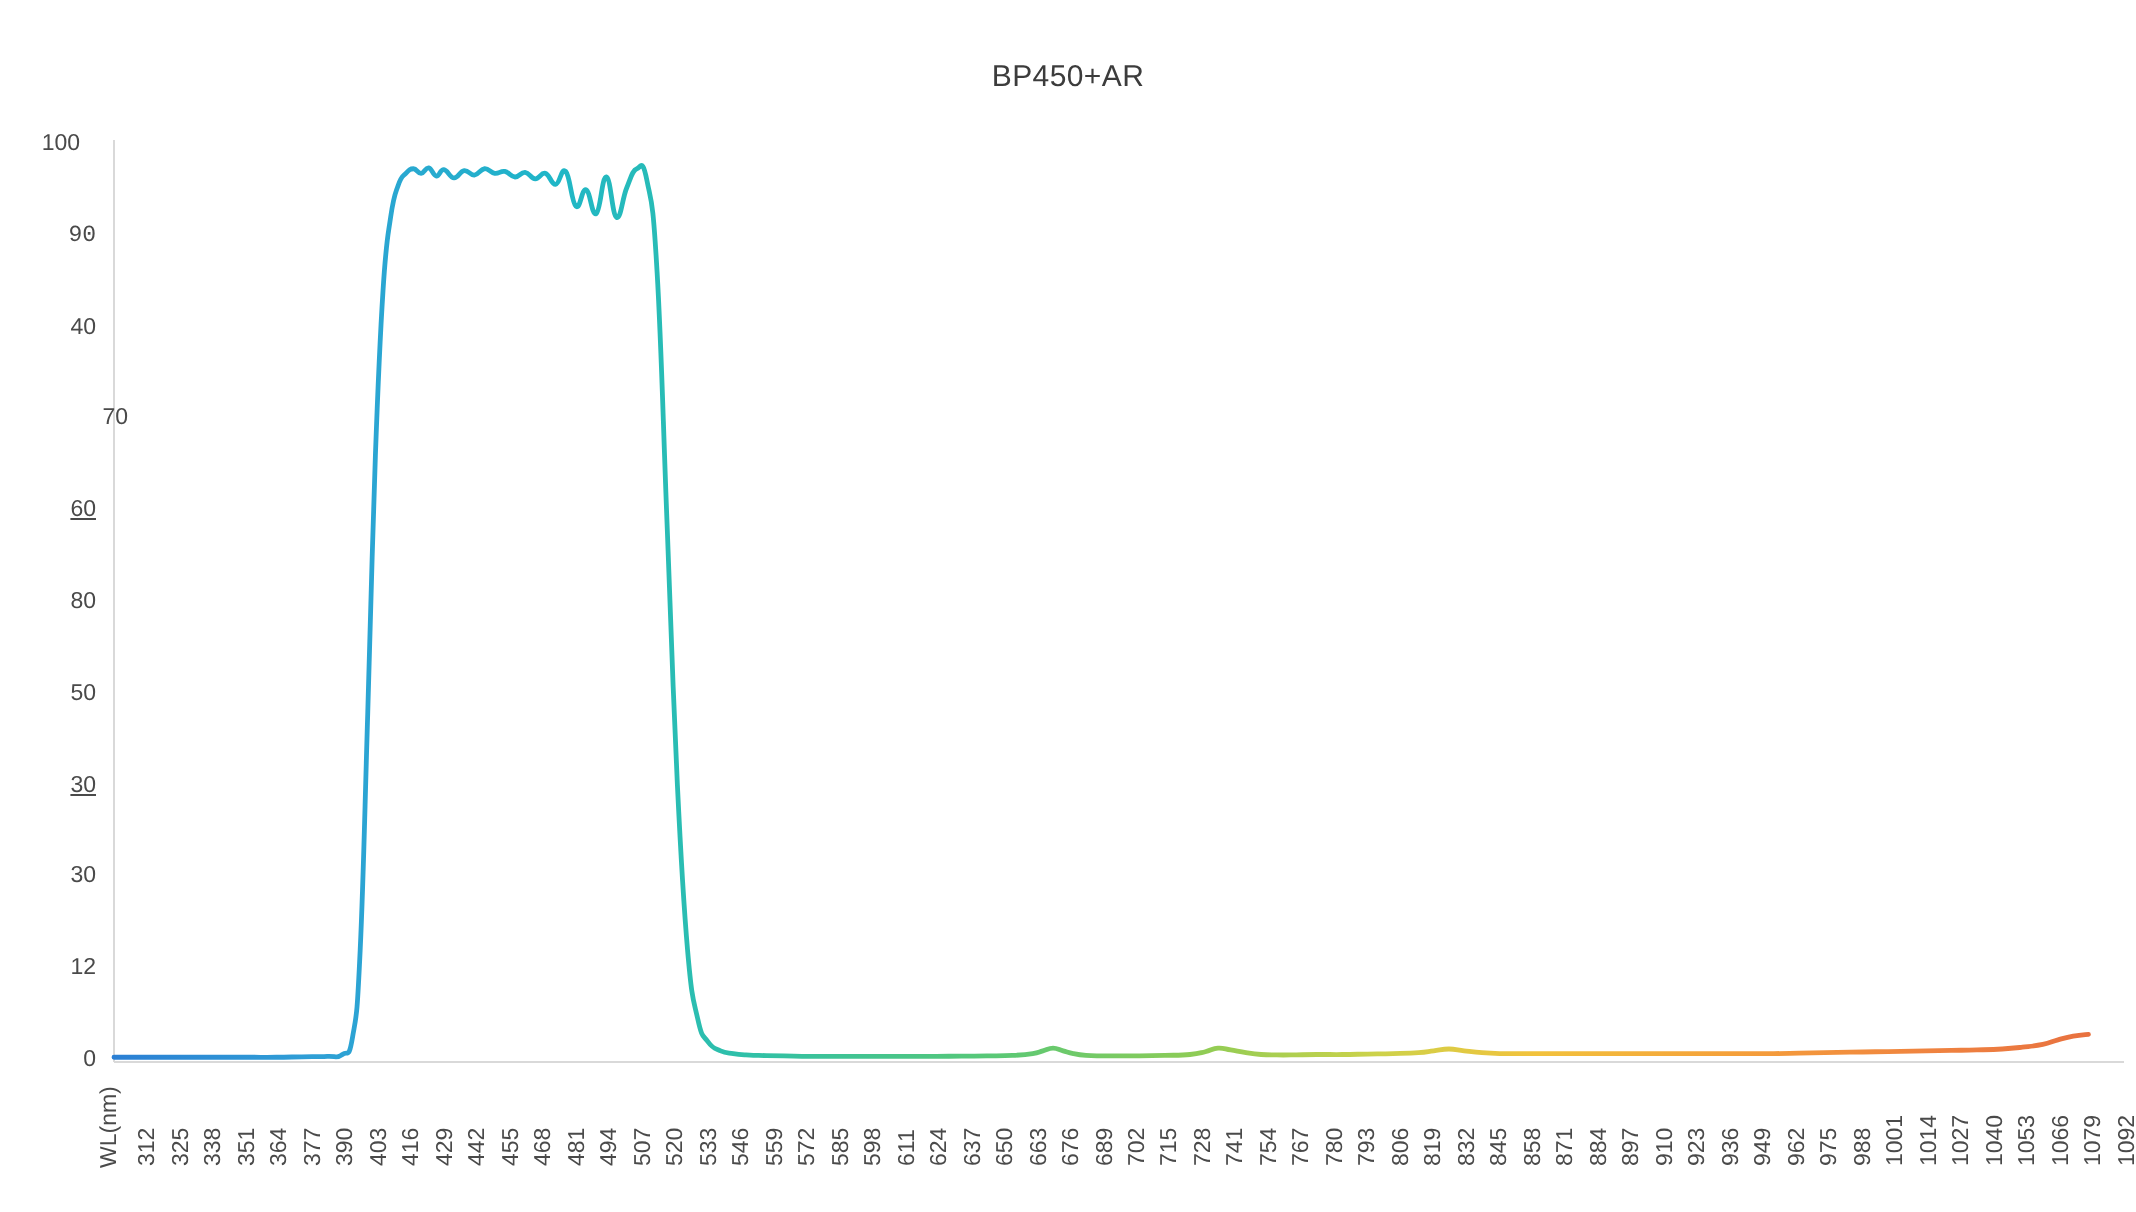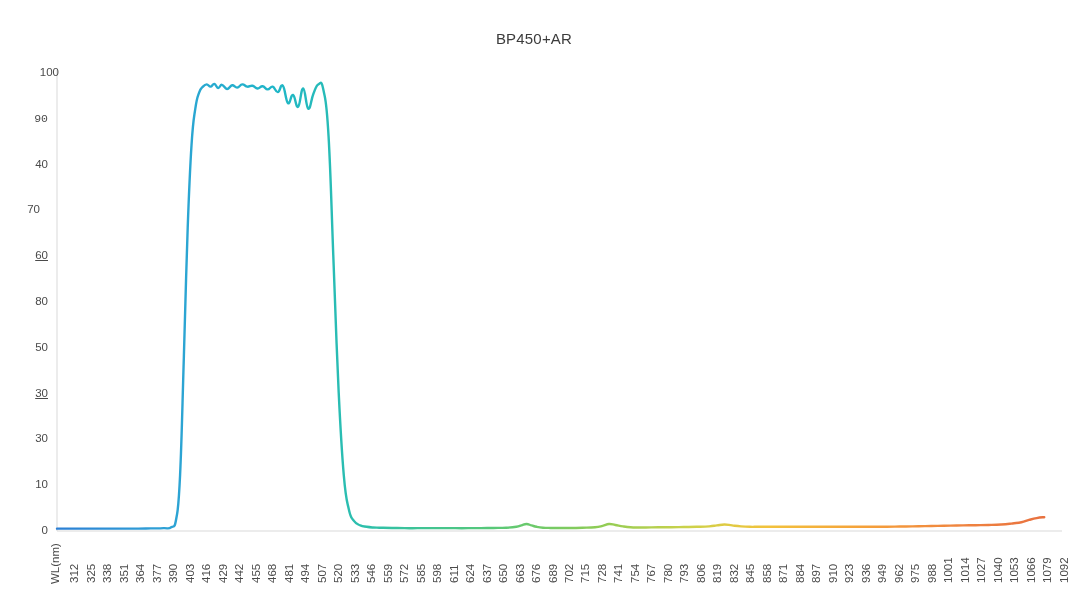--- a/index.html
+++ b/index.html
@@ -93,30 +93,30 @@
     </defs>
     <g>
       <line id="y-axis-line" x1="57" y1="70" x2="57" y2="531" stroke="#d9d9d9" stroke-width="1"></line>
       <line id="x-axis-line" x1="57" y1="531" x2="1062" y2="531" stroke="#d9d9d9" stroke-width="1"></line>
     </g>
     <path id="series-path" fill="none" stroke="url(#lineGrad)" stroke-width="2.4" stroke-linejoin="round" stroke-linecap="round" d="M 57.00 528.63 C 58.67 528.63, 60.71 528.63, 64.61 528.63 C 68.52 528.63, 69.74 528.63, 74.77 528.63 C 79.79 528.63, 81.87 528.63, 87.45 528.63 C 93.04 528.63, 94.56 528.63, 100.14 528.63 C 105.73 528.63, 107.25 528.63, 112.83 528.63 C 118.42 528.63, 119.94 528.63, 125.52 528.63 C 131.11 528.63, 132.63 528.68, 138.21 528.63 C 143.80 528.58, 145.32 528.50, 150.90 528.40 C 156.48 528.30, 159.12 528.42, 163.59 528.17 C 168.06 527.92, 168.41 529.37, 171.20 527.25 C 174.00 525.14, 174.33 530.04, 176.28 518.55 C 178.23 507.06, 178.41 510.81, 180.09 475.04 C 181.76 439.27, 182.22 410.37, 183.89 355.96 C 185.57 301.55, 186.03 274.07, 187.70 227.72 C 189.38 181.37, 189.83 171.48, 191.51 145.28 C 193.18 119.08, 193.64 120.23, 195.31 108.64 C 196.99 97.05, 197.45 97.45, 199.12 92.61 C 200.80 87.77, 201.25 88.47, 202.93 86.66 C 204.60 84.84, 205.06 84.37, 206.73 84.37 C 208.41 84.37, 208.87 86.76, 210.54 86.66 C 212.22 86.56, 212.67 83.61, 214.35 83.91 C 216.02 84.21, 216.48 87.83, 218.16 88.03 C 219.83 88.23, 220.01 84.62, 221.96 84.82 C 223.92 85.03, 224.80 88.85, 227.04 88.95 C 229.27 89.05, 229.88 85.58, 232.11 85.28 C 234.35 84.98, 234.96 87.77, 237.19 87.57 C 239.42 87.37, 240.03 84.57, 242.27 84.37 C 244.50 84.16, 245.11 86.35, 247.34 86.66 C 249.57 86.96, 250.18 85.34, 252.42 85.74 C 254.65 86.14, 255.26 88.39, 257.49 88.49 C 259.73 88.59, 260.33 86.00, 262.57 86.20 C 264.80 86.40, 265.41 89.30, 267.64 89.40 C 269.88 89.50, 270.49 86.05, 272.72 86.66 C 274.95 87.26, 275.56 92.35, 277.80 92.15 C 280.03 91.95, 280.64 83.32, 282.87 85.74 C 285.10 88.16, 285.71 101.13, 287.95 103.14 C 290.18 105.16, 290.79 94.09, 293.02 94.90 C 295.26 95.71, 295.87 108.22, 298.10 106.81 C 300.33 105.40, 300.94 88.08, 303.17 88.49 C 305.41 88.89, 306.02 107.43, 308.25 108.64 C 310.48 109.85, 311.09 99.32, 313.33 93.98 C 315.56 88.64, 316.17 85.17, 318.40 84.37 C 320.63 83.56, 321.24 78.93, 323.48 90.32 C 325.71 101.71, 326.32 97.83, 328.55 136.12 C 330.79 174.41, 331.40 207.93, 333.63 264.36 C 335.86 320.79, 336.47 346.25, 338.70 392.60 C 340.94 438.95, 341.55 449.35, 343.78 475.04 C 346.01 500.73, 346.62 499.31, 348.86 509.39 C 351.09 519.47, 351.42 517.31, 353.93 520.84 C 356.44 524.37, 357.48 524.11, 360.28 525.42 C 363.07 526.73, 363.83 526.34, 366.62 526.79 C 369.41 527.25, 370.17 527.28, 372.97 527.48 C 375.76 527.68, 375.12 527.61, 379.31 527.71 C 383.50 527.81, 386.42 527.84, 392.00 527.94 C 397.58 528.04, 399.11 528.12, 404.69 528.17 C 410.27 528.22, 411.80 528.17, 417.38 528.17 C 422.96 528.17, 424.48 528.17, 430.07 528.17 C 435.65 528.17, 437.17 528.17, 442.76 528.17 C 448.34 528.17, 449.86 528.17, 455.45 528.17 C 461.03 528.17, 462.55 528.19, 468.14 528.17 C 473.72 528.15, 475.24 528.13, 480.83 528.08 C 486.41 528.03, 487.93 528.02, 493.52 527.94 C 499.10 527.86, 501.18 527.96, 506.20 527.71 C 511.23 527.46, 513.01 527.30, 516.36 526.79 C 519.71 526.29, 519.20 526.02, 521.43 525.42 C 523.67 524.82, 524.27 524.05, 526.51 524.05 C 528.74 524.05, 529.35 524.82, 531.58 525.42 C 533.82 526.02, 534.15 526.29, 536.66 526.79 C 539.17 527.30, 539.93 527.46, 543.00 527.71 C 546.07 527.96, 547.55 527.89, 550.62 527.94 C 553.69 527.99, 552.77 527.94, 556.96 527.94 C 561.15 527.94, 564.07 527.99, 569.65 527.94 C 575.23 527.89, 576.76 527.86, 582.34 527.71 C 587.92 527.56, 590.56 527.66, 595.03 527.25 C 599.50 526.85, 599.57 526.58, 602.64 525.88 C 605.71 525.17, 606.20 524.25, 608.99 524.05 C 611.78 523.84, 612.26 524.46, 615.33 524.96 C 618.40 525.47, 619.60 525.83, 622.95 526.34 C 626.30 526.84, 627.21 527.00, 630.56 527.25 C 633.91 527.50, 634.82 527.43, 638.17 527.48 C 641.52 527.53, 641.32 527.53, 645.79 527.48 C 650.25 527.43, 652.89 527.30, 658.48 527.25 C 664.06 527.20, 665.58 527.30, 671.17 527.25 C 676.75 527.20, 678.27 527.12, 683.86 527.02 C 689.44 526.92, 690.96 526.95, 696.55 526.79 C 702.13 526.64, 704.77 526.64, 709.23 526.34 C 713.70 526.03, 713.50 525.82, 716.85 525.42 C 720.20 525.02, 721.11 524.50, 724.46 524.50 C 727.81 524.50, 728.45 525.02, 732.08 525.42 C 735.70 525.82, 737.05 526.03, 740.96 526.34 C 744.87 526.64, 746.21 526.69, 749.84 526.79 C 753.47 526.89, 754.10 526.79, 757.45 526.79 C 760.80 526.79, 761.72 526.79, 765.07 526.79 C 768.42 526.79, 768.22 526.79, 772.68 526.79 C 777.15 526.79, 779.79 526.79, 785.37 526.79 C 790.95 526.79, 792.48 526.79, 798.06 526.79 C 803.64 526.79, 805.17 526.79, 810.75 526.79 C 816.33 526.79, 817.86 526.79, 823.44 526.79 C 829.02 526.79, 830.55 526.79, 836.13 526.79 C 841.71 526.79, 843.23 526.79, 848.82 526.79 C 854.40 526.79, 855.92 526.79, 861.51 526.79 C 867.09 526.79, 868.61 526.79, 874.20 526.79 C 879.78 526.79, 881.30 526.84, 886.89 526.79 C 892.47 526.74, 893.99 526.67, 899.58 526.57 C 905.16 526.46, 906.68 526.44, 912.27 526.34 C 917.85 526.24, 919.37 526.21, 924.95 526.11 C 930.54 526.01, 932.06 525.98, 937.64 525.88 C 943.23 525.78, 944.75 525.75, 950.33 525.65 C 955.92 525.55, 957.44 525.52, 963.02 525.42 C 968.61 525.32, 970.13 525.29, 975.71 525.19 C 981.30 525.09, 982.82 525.11, 988.40 524.96 C 993.98 524.81, 996.07 524.81, 1001.09 524.50 C 1006.12 524.20, 1006.78 524.09, 1011.24 523.59 C 1015.71 523.08, 1017.49 523.02, 1021.39 522.21 C 1025.30 521.41, 1025.66 520.83, 1029.01 519.92 C 1032.36 519.02, 1033.27 518.70, 1036.62 518.09 C 1039.97 517.49, 1040.88 517.48, 1044.23 517.18 C 1047.58 516.87, 1048.50 NaN, 1051.85 516.72 C 1055.20 NaN, 1057.79 NaN, 1059.46 NaN"></path>
   </svg>
 
   <div id="ytick-layer">
       <div class="ytick-label" style="left: 8px; top: 530px;">0</div>
-      <div class="ytick-label" style="left: 8px; top: 484.2px;">10</div>
+      <div class="ytick-label" style="left: 8px; top: 484.2px;">12</div>
       <div class="ytick-label" style="left: 8px; top: 438.4px;">30</div>
       <div class="ytick-label" style="left: 8px; top: 392.6px; text-decoration: underline;">30</div>
       <div class="ytick-label" style="left: 8px; top: 346.8px;">50</div>
       <div class="ytick-label" style="left: 8px; top: 301px;">80</div>
       <div class="ytick-label" style="left: 8px; top: 255.2px; text-decoration: underline;">60</div>
-      <div class="ytick-label" style="left: 0; top: 209.4px;">70</div>
+      <div class="ytick-label" style="left: 24px; top: 209.4px;">70</div>
       <div class="ytick-label" style="left: 8px; top: 163.6px;">40</div>
       <div class="ytick-label" style="left: 8px; top: 117.8px; font-family: Liberation Mono, monospace;">90</div>
-      <div class="ytick-label" style="left: 19px; top: 72px;">100</div>
+      <div class="ytick-label" style="left: 0; top: 72px;">100</div>
     </div>
   <div id="xtick-layer">
       <div class="xtick-label" style="left: 69.1136px; top: 583px;">312</div>
       <div class="xtick-label" style="left: 85.6098px; top: 583px;">325</div>
       <div class="xtick-label" style="left: 102.106px; top: 583px;">338</div>
       <div class="xtick-label" style="left: 118.602px; top: 583px;">351</div>
       <div class="xtick-label" style="left: 135.098px; top: 583px;">364</div>
       <div class="xtick-label" style="left: 151.595px; top: 583px;">377</div>
       <div class="xtick-label" style="left: 168.091px; top: 583px;">390</div>
       <div class="xtick-label" style="left: 184.587px; top: 583px;">403</div>

